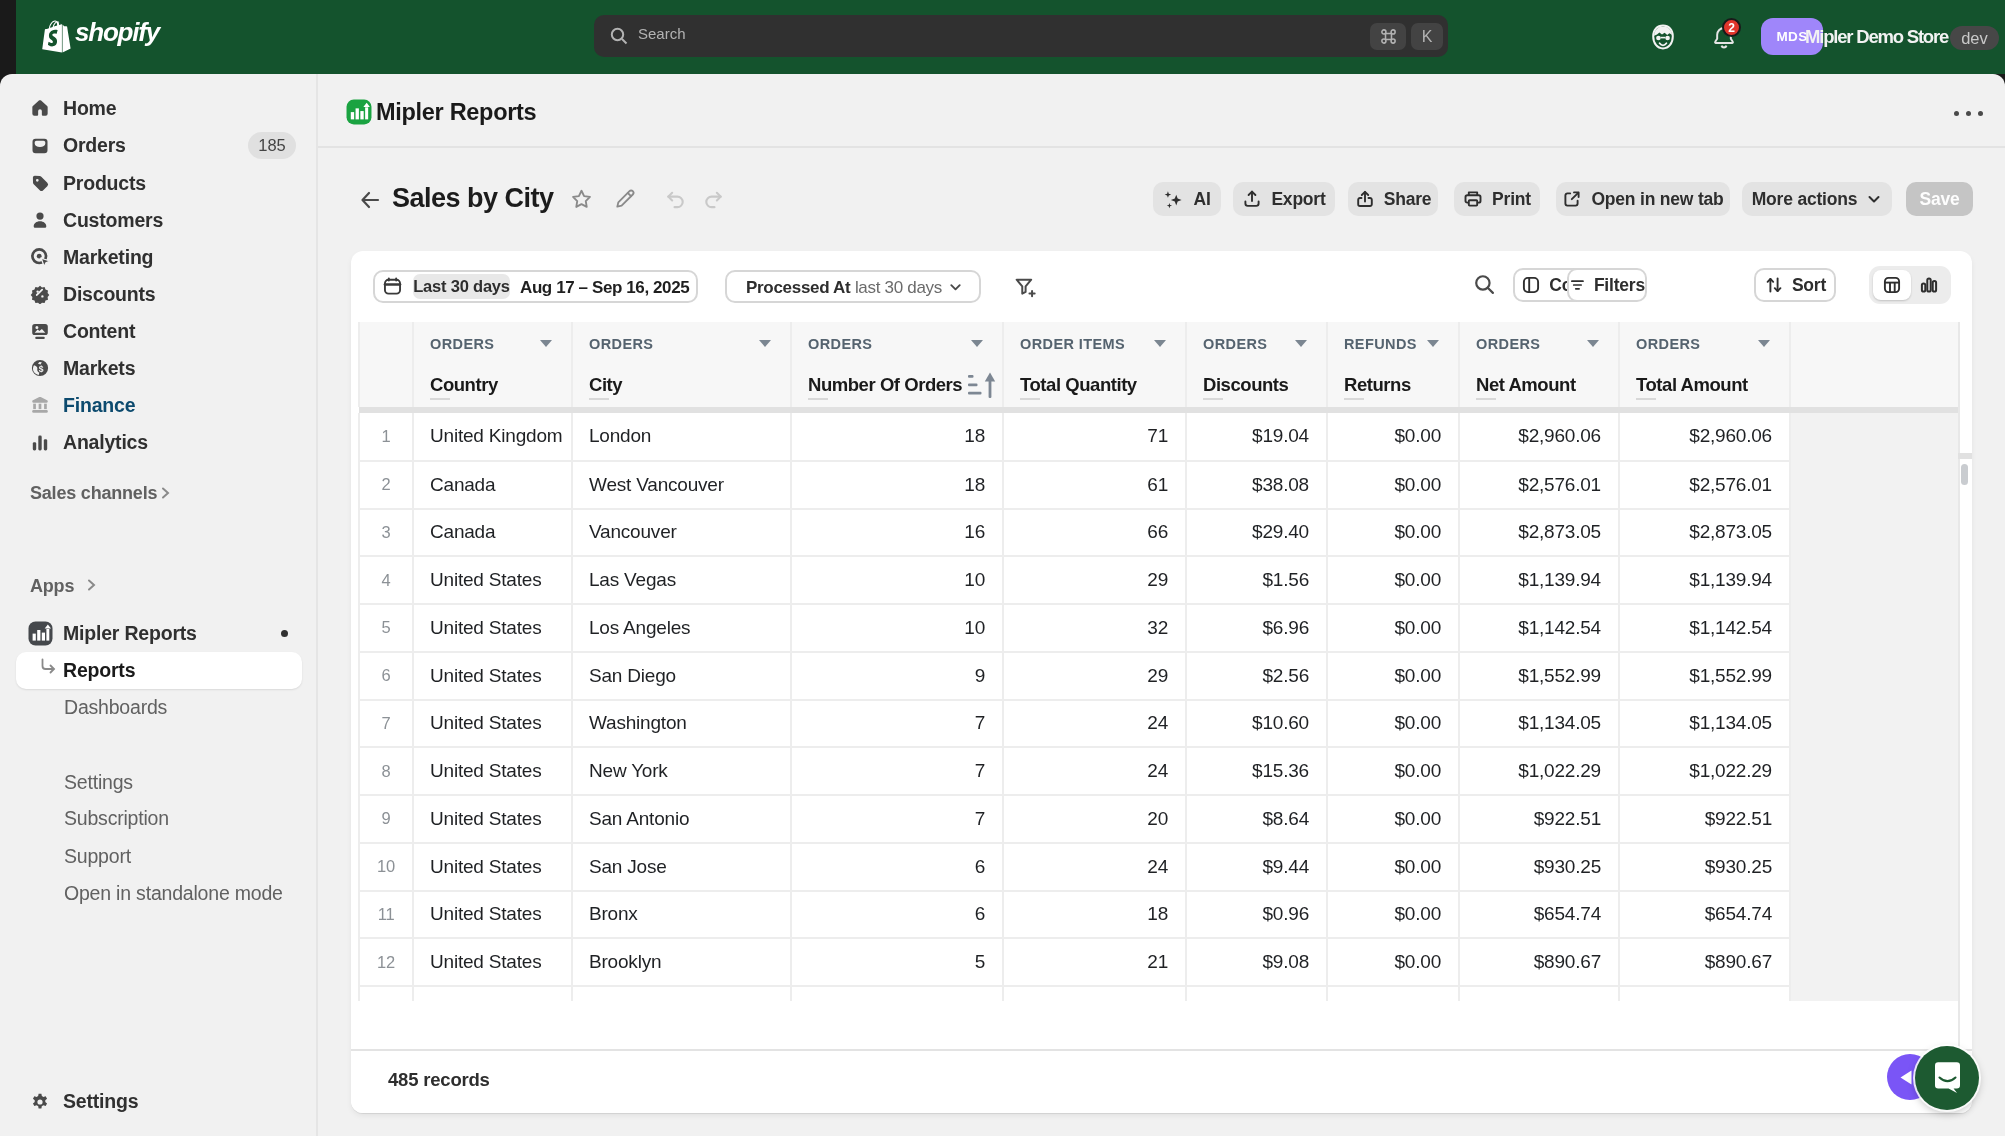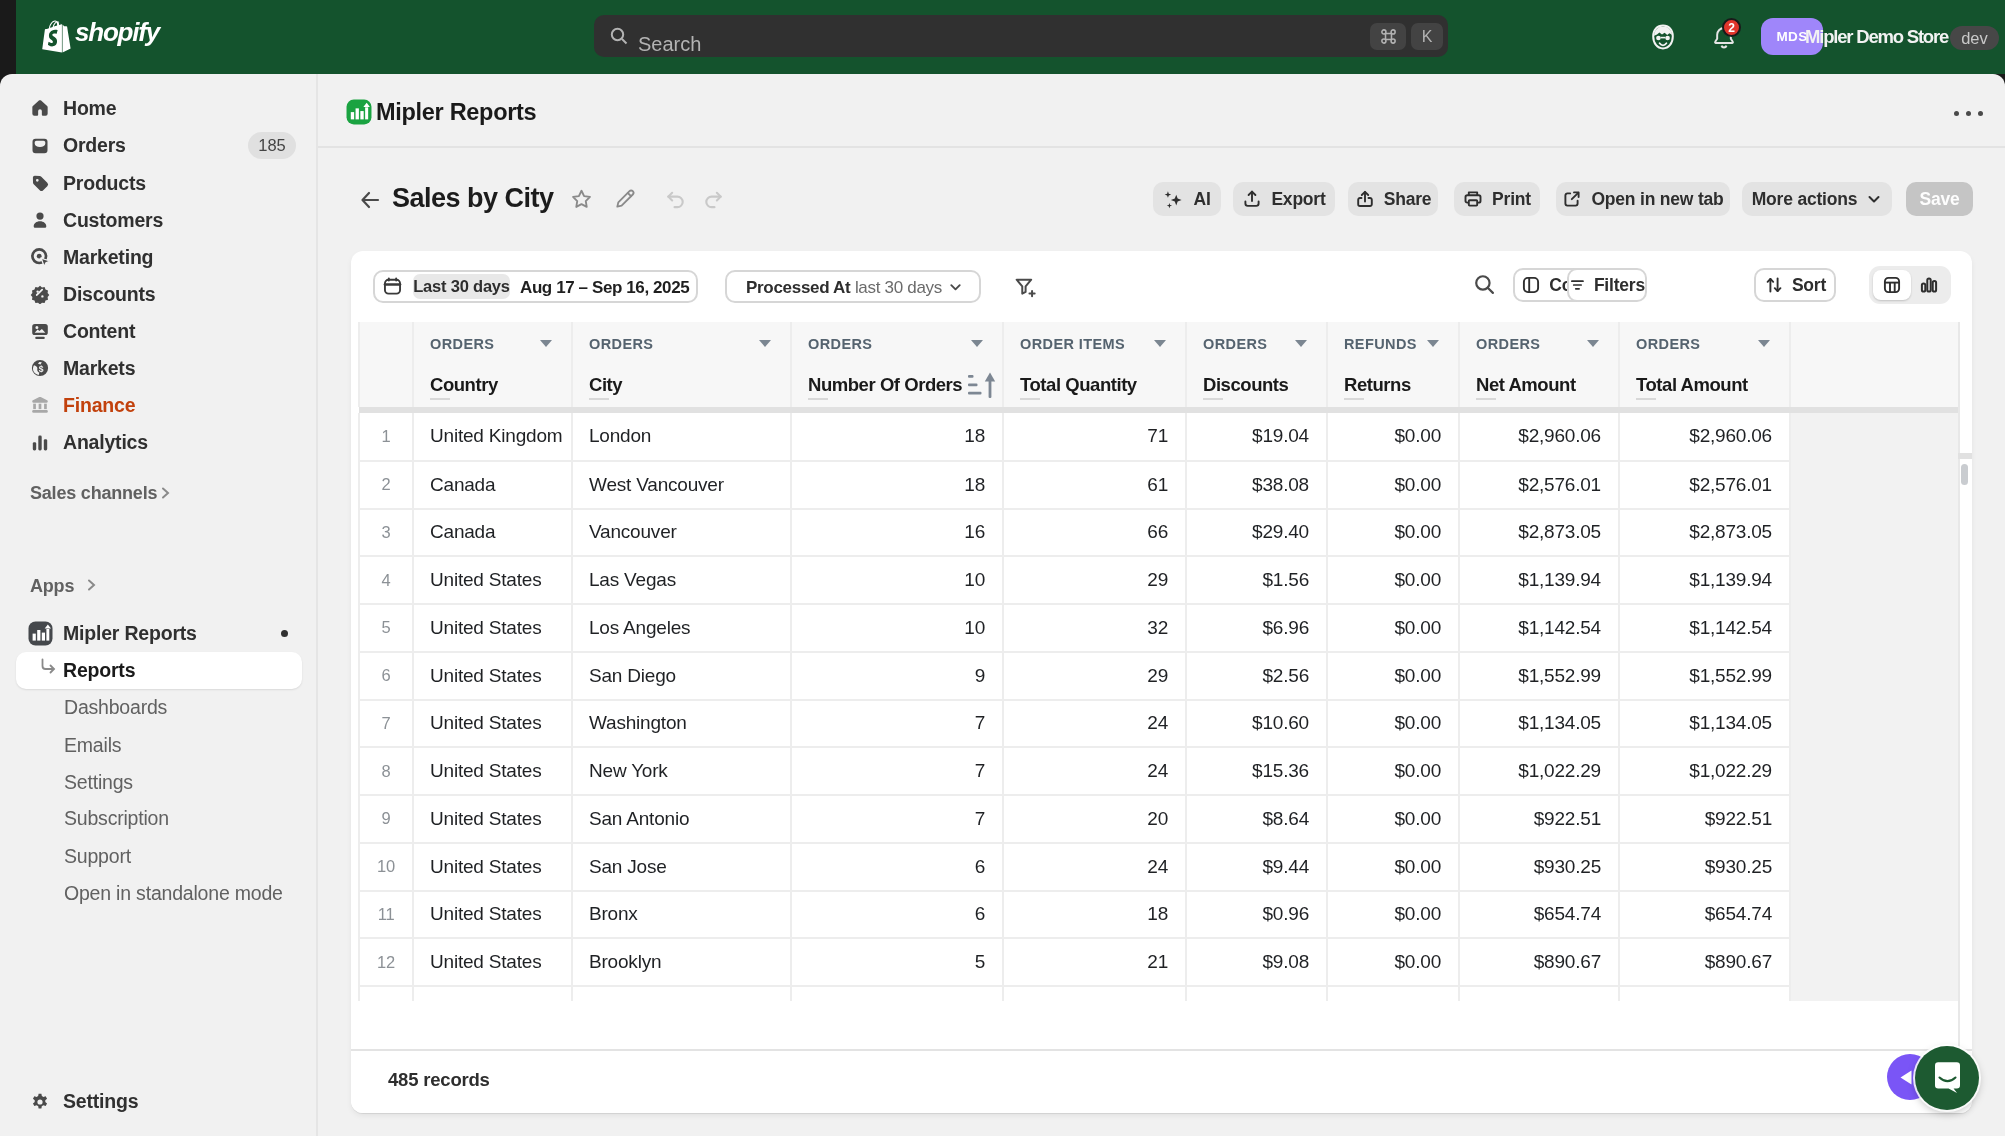--- a/index.html
+++ b/index.html
@@ -61,21 +61,21 @@
   <svg class="abs" style="left:26px;top:19px" width="29" height="35" viewBox="0 0 448 512" fill="#fff">
       <path d="M388.32,104.1a4.66,4.66,0,0,0-4.4-4c-2,0-37.23-.8-37.23-.8s-21.61-20.82-29.62-28.83V503.2L443.04,442.8S388.72,106.5,388.32,104.1ZM288.65,70.47a116.67,116.67,0,0,0-7.21-17.61C271,32.85,255.42,22,237,22a15,15,0,0,0-4,.4c-.4-.8-1.2-1.2-1.6-2C223.4,11.63,213,7.63,200.58,8c-24,.8-48,18-67.25,48.83-13.61,21.62-24,48.84-26.82,70.06-27.62,8.4-46.83,14.41-47.23,14.81-14,4.4-14.41,4.8-16,18-1.2,10-38,291.82-38,291.82L307.86,504V65.67a41.66,41.66,0,0,0-4.4.4S297.05,67.67,288.65,70.47ZM233.41,87.69c-16,4.8-33.63,10.4-50.84,15.61,4.8-18.82,14.41-37.63,25.62-50,4.4-4.4,10.41-9.61,17.21-12.81C232.21,54.86,233.81,74.08,233.41,87.69ZM200.98,24.44A27.49,27.49,0,0,1,215,28c-6.4,3.2-12.81,8.41-18.81,14.41-15.21,16.42-26.82,42-31.62,66.45-14.42,4.41-28.83,8.81-42,12.81C131.33,83.28,163.75,25.24,200.98,24.44ZM159.36,234.34c1.6,25.61,69.25,31.22,73.25,91.66,2.8,47.64-25.22,80.06-65.65,82.47-48.83,3.2-75.65-25.62-75.65-25.62l10.4-44s26.82,20.42,48.44,18.82c14-.8,19.22-12.41,18.82-20.42-2-33.62-57.24-31.62-60.84-86.86-3.2-46.44,27.22-93.27,94.47-97.68,26-1.6,39.23,4.8,39.23,4.8L226.21,215s-17.21-8-37.63-6.4C159.36,210.54,159,229.14,159.36,234.34ZM263.43,78.49c0-12.41-1.6-30-7.61-44.83,19.61,3.6,29.22,25.61,33.62,38.83C281.44,74.08,272.63,76.89,263.43,78.49Z"></path>
     </svg>
   <div class="abs" style="left:59px;top:17px;color:#fff;font-size:26px;font-weight:bold;font-style:italic;letter-spacing:-1.2px;">shopify</div>
 
   <div id="searchbox">
     <svg class="abs" style="left:15px;top:11px" width="20" height="20" viewBox="0 0 20 20" fill="none" stroke="#b3b3b3" stroke-width="2">
         <circle cx="8.5" cy="8.5" r="5.7"></circle>
         <line x1="13" y1="13" x2="17.5" y2="17.5"></line>
       </svg>
-    <div class="abs" style="left:44px;top:10px;color:#b3b3b3;font-size:20px;margin-top:8px;">Search</div>
+    <div class="abs" style="left:44px;top:10px;color:#b3b3b3;font-size:15px;">Search</div>
     <div class="kbd" style="left:776px;width:36px;">
       <svg width="17" height="17" viewBox="0 0 20 20" fill="none" stroke="#b3b3b3" stroke-width="1.8">
           <rect x="6.5" y="6.5" width="7" height="7"></rect>
           <circle cx="4.6" cy="4.6" r="2.4"></circle>
           <circle cx="15.4" cy="4.6" r="2.4"></circle>
           <circle cx="4.6" cy="15.4" r="2.4"></circle>
           <circle cx="15.4" cy="15.4" r="2.4"></circle>
         </svg>
     </div>
     <div class="kbd" style="left:817px;width:32px;">K</div>
@@ -160,21 +160,21 @@
       <div class="tx">Markets</div>
     </div>
     <div class="nav" style="top:312.5px">
       <svg class="ic" viewBox="0 0 20 20" fill="#a8a8a8">
           <path d="M9.3 2.1 a1.6 1.6 0 0 1 1.4 0 l6.4 3.1 a1.3 1.3 0 0 1 -.55 2.45 H3.45 A1.3 1.3 0 0 1 2.9 5.2 z"></path>
           <rect x="3.2" y="8.7" width="2.7" height="5.4"></rect>
           <rect x="8.65" y="8.7" width="2.7" height="5.4"></rect>
           <rect x="14.1" y="8.7" width="2.7" height="5.4"></rect>
           <rect x="2.2" y="15.1" width="15.6" height="2.6" rx="1.2"></rect>
         </svg>
-      <div class="tx" style="color:#c2410c">Finance</div>
+      <div class="tx" style="color:#0c4a6e">Finance</div>
     </div>
     <div class="nav" style="top:350px">
       <svg class="ic" viewBox="0 0 20 20" fill="#4a4a4a">
           <rect x="2.8" y="9.2" width="3.4" height="8.2" rx="1.4"></rect>
           <rect x="8.3" y="2.6" width="3.4" height="14.8" rx="1.4"></rect>
           <rect x="13.8" y="6.2" width="3.4" height="11.2" rx="1.4"></rect>
         </svg>
       <div class="tx">Analytics</div>
     </div>
 
@@ -205,23 +205,20 @@
     <div class="abs" style="left:16px;top:578px;width:286px;height:37px;background:#fff;border-radius:10px;box-shadow:0 1px 2px rgba(0,0,0,0.1);"></div>
     <div class="nav" style="top:578px">
       <svg class="abs" style="left:39px;top:6px" width="18" height="18" viewBox="0 0 18 18" fill="none" stroke="#8a8a8a" stroke-width="1.8" stroke-linecap="round">
           <path d="M3.5 1.5 v6.5 a3 3 0 0 0 3 3 h8"></path>
           <path d="M11.5 7.5 L15 11 L11.5 14.5"></path>
         </svg>
       <div class="tx" style="color:#1a1a1a;">Reports</div>
     </div>
     <div class="nav" style="top:615px">
         <div class="tx2">Dashboards</div>
-      </div>
-    <div class="nav" style="top:652.5px">
-        <div class="tx2">Emails</div>
       </div>
     <div class="nav" style="top:689.5px">
         <div class="tx2">Settings</div>
       </div>
     <div class="nav" style="top:726px">
         <div class="tx2">Subscription</div>
       </div>
     <div class="nav" style="top:763.5px">
         <div class="tx2">Support</div>
       </div>

